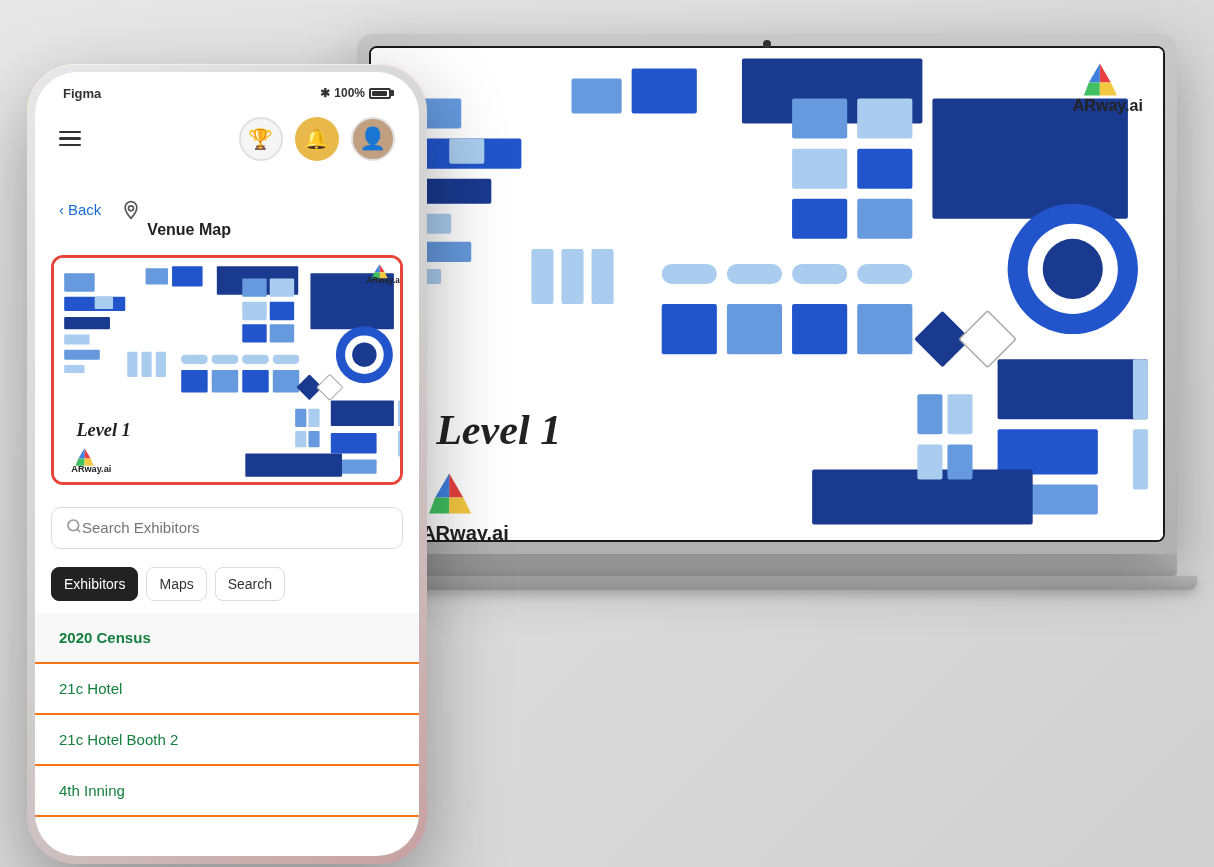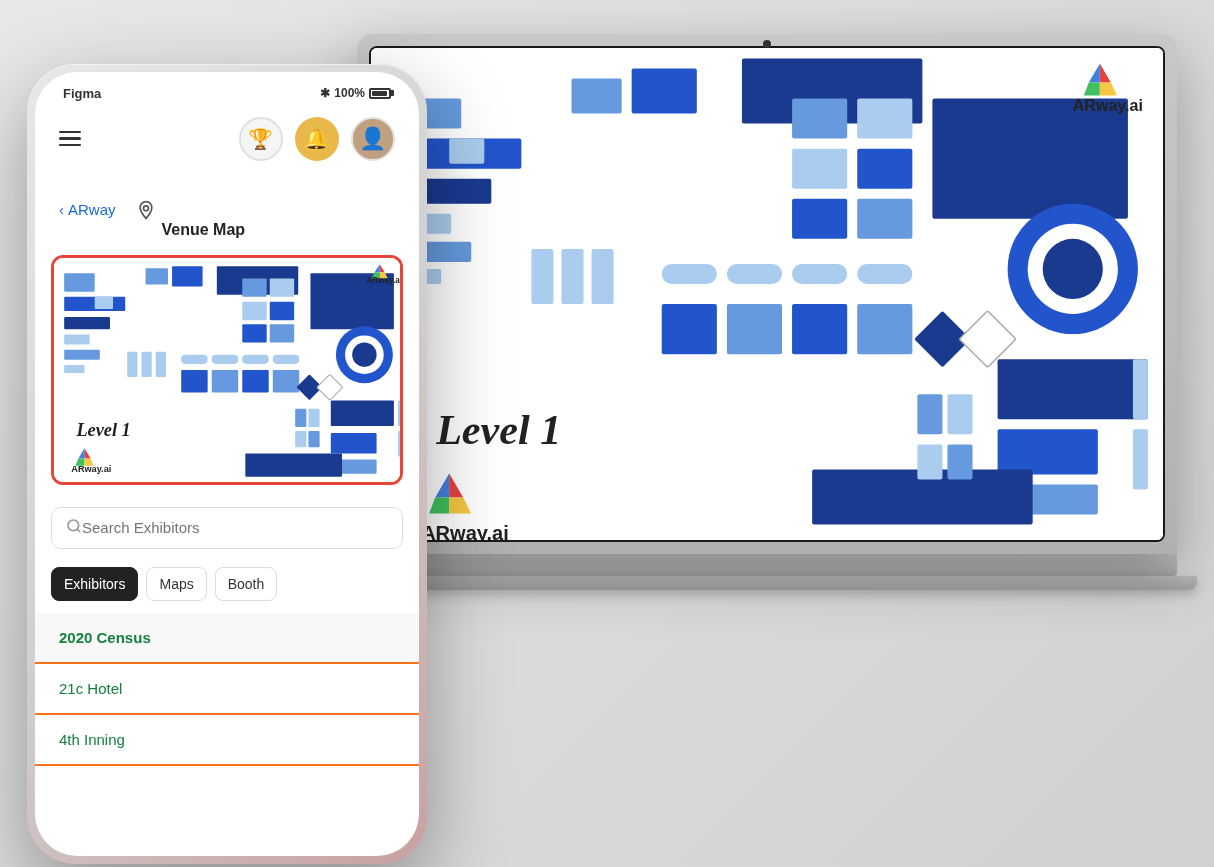--- a/index.html
+++ b/index.html
@@ -523,21 +523,21 @@
           <div class="nav-icons">
             <div class="trophy-btn">🏆</div>
             <div class="bell-btn">🔔</div>
             <div class="avatar-btn">👤</div>
           </div>
         </div>
 
         <div class="venue-header">
           <div class="back-btn">
             <span>‹</span>
-            <span>ARway</span>
+            <span>Back</span>
           </div>
           <div class="venue-title-row">
             <svg width="20" height="20" viewBox="0 0 24 24" fill="none" stroke="#555" stroke-width="2">
               <circle cx="12" cy="10" r="3"></circle>
               <path d="M12 2C8.13 2 5 5.13 5 9c0 5.25 7 13 7 13s7-7.75 7-13c0-3.87-3.13-7-7-7z"></path>
             </svg>
             <span class="venue-title">Venue Map</span>
           </div>
         </div>
 
@@ -633,26 +633,27 @@
                 <path d="M21 21l-4.35-4.35"></path>
               </svg>
             </span>
             <input class="search-input" type="text" readonly="" placeholder="Search Exhibitors" style="">
           </div>
         </div>
 
         <div class="tab-row">
           <button class="tab-btn active">Exhibitors</button>
           <button class="tab-btn">Maps</button>
-          <button class="tab-btn">Booth</button>
+          <button class="tab-btn">Search</button>
         </div>
 
         <div class="exhibitor-list">
           <div class="exhibitor-item highlighted">2020 Census</div>
           <div class="exhibitor-item">21c Hotel</div>
+          <div class="exhibitor-item">21c Hotel Booth 2</div>
           <div class="exhibitor-item">4th Inning</div>
         </div>
 
       </div>
     </div>
   </div>
 
 </div>
 
 </body></html>

